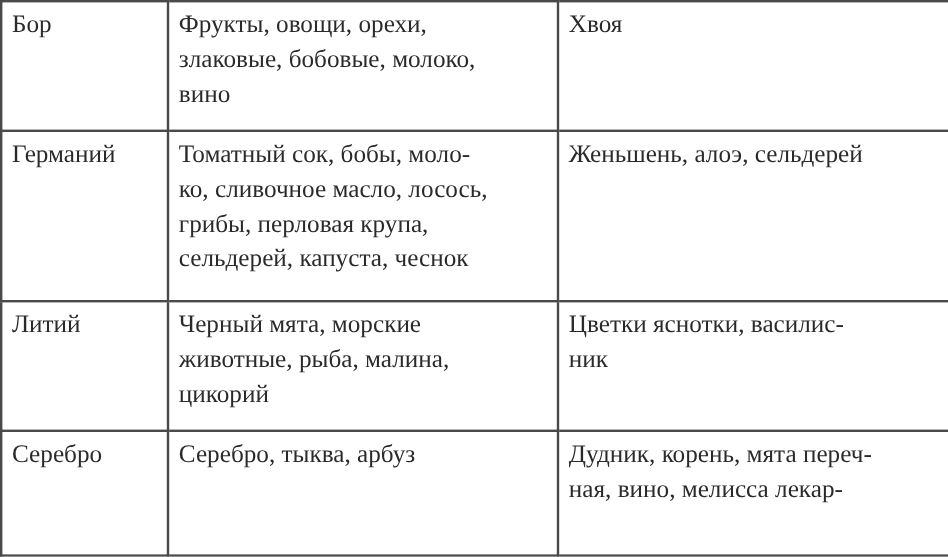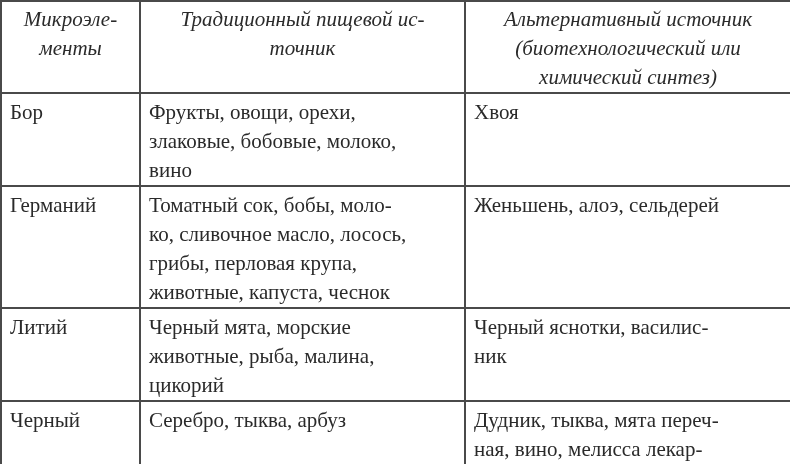--- a/index.html
+++ b/index.html
@@ -41,35 +41,20 @@
 </head>
 <body>
 
 <table class="grid">
   <colgroup>
       <col class="c1">
       <col class="c2">
       <col class="c3">
     </colgroup>
   <tbody>
-      <tr class="h">
-    <th>
-      <span class="line">Микроэле-</span>
-      <span class="line">менты</span>
-    </th>
-    <th>
-      <span class="line">Традиционный пищевой ис-</span>
-      <span class="line">точник</span>
-    </th>
-    <th>
-      <span class="line">Альтернативный источник</span>
-      <span class="line">(биотехнологический или</span>
-      <span class="line">химический синтез)</span>
-    </th>
-  </tr>
 
   <tr class="r1">
     <td>
           <span class="line">Бор</span>
         </td>
     <td>
       <span class="line">Фрукты, овощи, орехи,</span>
       <span class="line">злаковые, бобовые, молоко,</span>
       <span class="line">вино</span>
     </td>
@@ -79,49 +64,49 @@
   </tr>
 
   <tr class="r2">
     <td>
           <span class="line">Германий</span>
         </td>
     <td>
       <span class="line">Томатный сок, бобы, моло-</span>
       <span class="line">ко, сливочное масло, лосось,</span>
       <span class="line">грибы, перловая крупа,</span>
-      <span class="line">животные, капуста, чеснок</span>
+      <span class="line">сельдерей, капуста, чеснок</span>
     </td>
     <td>
       <span class="line">Женьшень, алоэ, сельдерей</span>
     </td>
   </tr>
 
   <tr class="r3">
     <td>
           <span class="line">Литий</span>
         </td>
     <td>
       <span class="line">Черный мята, морские</span>
       <span class="line">животные, рыба, малина,</span>
       <span class="line">цикорий</span>
     </td>
     <td>
-      <span class="line">Черный яснотки, василис-</span>
+      <span class="line">Цветки яснотки, василис-</span>
       <span class="line">ник</span>
     </td>
   </tr>
 
   <tr class="r4">
     <td>
-          <span class="line">Черный</span>
+          <span class="line">Серебро</span>
         </td>
     <td>
       <span class="line">Серебро, тыква, арбуз</span>
     </td>
     <td>
-      <span class="line">Дудник, тыква, мята переч-</span>
+      <span class="line">Дудник, корень, мята переч-</span>
       <span class="line">ная, вино, мелисса лекар-</span>
 
     </td>
   </tr>
 </tbody>
   </table>
 
 </body></html>

